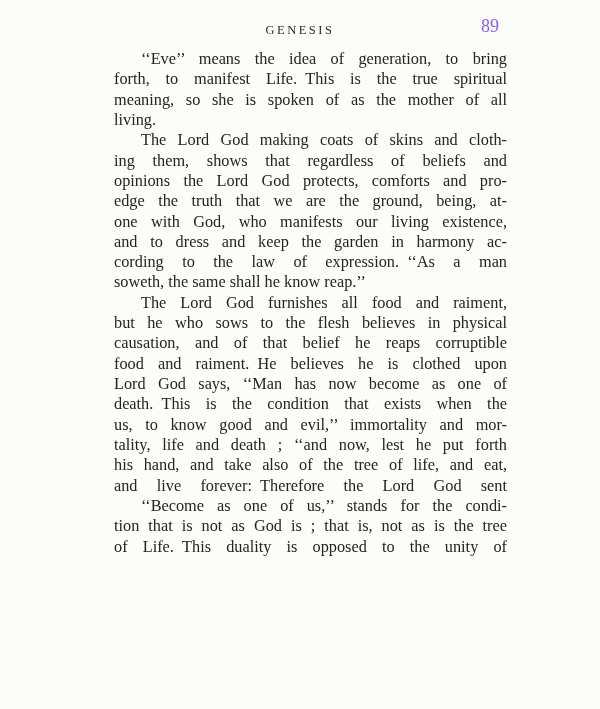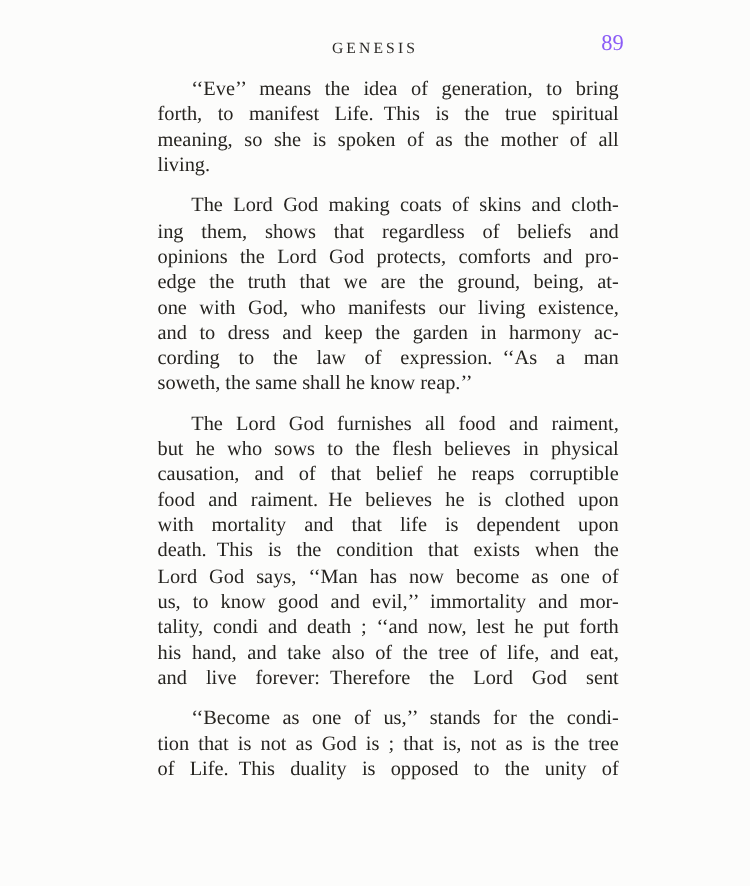--- a/index.html
+++ b/index.html
@@ -11,21 +11,21 @@
     position: relative;
     width: 600px;
     height: 709px;
     background: #fcfcfb;
     overflow: hidden;
     font-family: "Liberation Serif", "DejaVu Serif", serif;
     color: #262420;
   }
   .running-head {
     position: absolute;
-    top: 12px;
+    top: 4px;
     left: 0;
     width: 100%;
     height: 40px;
   }
   .head-title {
     position: absolute;
     top: 19px;
     left: 0;
     width: 100%;
     text-align: center;
@@ -40,21 +40,21 @@
     font-size: 18px;
     color: #8b5cf6;
   }
   .body-text {
     position: absolute;
     top: 49px;
     left: 114px;
     width: 393px;
   }
   .para {
-    margin: 12px;
+    margin: 0;
     padding: 0;
   }
   .line {
     height: 20.32px;
     line-height: 20.32px;
     font-size: 16.3px;
     text-align: justify;
     text-align-last: justify;
     overflow: hidden;
     white-space: nowrap;
@@ -89,25 +89,24 @@
         <div class="line">one with God, who manifests our living existence,</div>
         <div class="line">and to dress and keep the garden in harmony ac-</div>
         <div class="line">cording to the law of expression. ‘‘As a man</div>
         <div class="line lastline">soweth, the same shall he know reap.’’</div>
       </div>
       <div class="para">
         <div class="line first">The Lord God furnishes all food and raiment,</div>
         <div class="line">but he who sows to the flesh believes in physical</div>
         <div class="line">causation, and of that belief he reaps corruptible</div>
         <div class="line">food and raiment. He believes he is clothed upon</div>
-        <div class="line">with mortality and that life is dependent upon</div>
+        <div class="line">Lord God says, ‘‘Man has now become as one of</div>
         <div class="line">death. This is the condition that exists when the</div>
-        <div class="line">Lord God says, ‘‘Man has now become as one of</div>
         <div class="line">us, to know good and evil,’’ immortality and mor-</div>
-        <div class="line">tality, condi and death ; ‘‘and now, lest he put forth</div>
+        <div class="line">tality, life and death ; ‘‘and now, lest he put forth</div>
         <div class="line">his hand, and take also of the tree of life, and eat,</div>
         <div class="line">and live forever: Therefore the Lord God sent</div>
       </div>
       <div class="para">
         <div class="line first">‘‘Become as one of us,’’ stands for the condi-</div>
         <div class="line">tion that is not as God is ; that is, not as is the tree</div>
         <div class="line">of Life. This duality is opposed to the unity of</div>
       </div>
     </div>
 </div>

